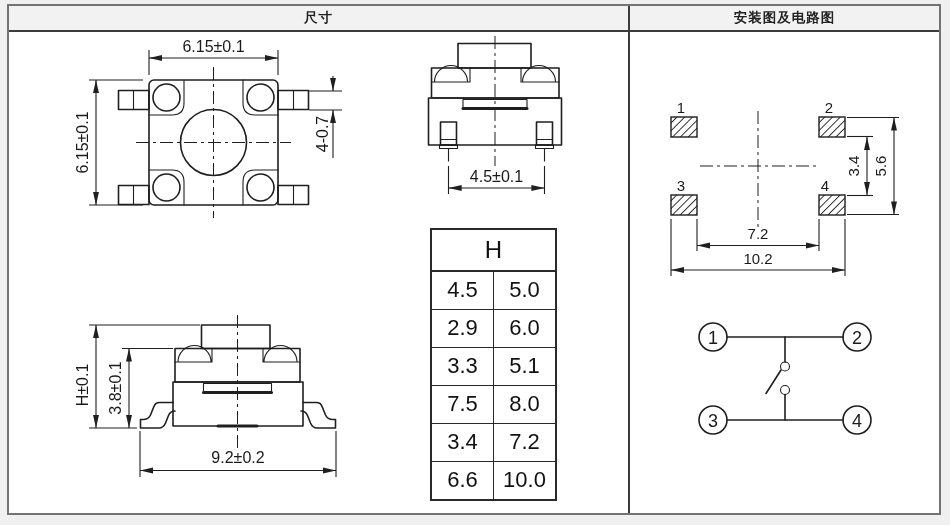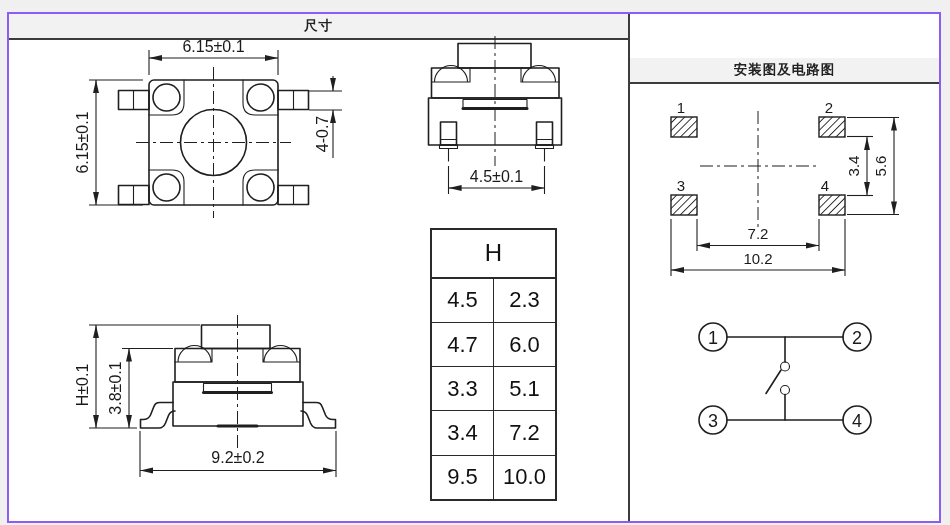--- a/index.html
+++ b/index.html
@@ -3,32 +3,32 @@
 <meta charset="utf-8">
 <style>
   html,body{margin:0;padding:0;}
   body{
     width:950px;height:525px;position:relative;
     background:#f0f0f0;
     font-family:"Liberation Sans",sans-serif;
     overflow:hidden;
   }
   .sheet{
-    position:absolute;left:7px;top:12px;width:930px;height:507px;
-    background:#ffffff;border:2px solid #8b5cf6;
+    position:absolute;left:7px;top:4px;width:930px;height:507px;
+    background:#ffffff;border:2px solid #737373;
   }
   .vdiv{position:absolute;left:619px;top:0;bottom:0;width:2px;background:#3c3c3c;}
   .hdr{
     position:absolute;top:0;height:24px;background:#f2f2f2;
     border-bottom:2px solid #3c3c3c;
     display:flex;align-items:center;justify-content:center;
     font-size:13.5px;font-weight:700;color:#222;letter-spacing:1px;
   }
   .hdr-left{left:0;width:619px;}
-  .hdr-right{left:621px;right:0;margin-top:44px;}
+  .hdr-right{left:621px;right:0;}
   svg.overlay{position:absolute;left:0;top:0;width:950px;height:525px;}
   .ln{fill:none;stroke:#1f1f1f;stroke-width:1.6;stroke-linejoin:round;stroke-linecap:round;}
   .thin{stroke-width:1.1;}
   .thick{stroke-width:3;}
   .cl{fill:none;stroke:#1f1f1f;stroke-width:1;stroke-dasharray:13 4 3 4;}
   .dim{fill:none;stroke:#1f1f1f;stroke-width:1.1;}
   .dtxt{font-family:"Liberation Sans",sans-serif;font-size:16px;fill:#1a1a1a;}
   .dtxt15{font-family:"Liberation Sans",sans-serif;font-size:15px;fill:#1a1a1a;}
   .ctxt{font-family:"Liberation Sans",sans-serif;font-size:18px;fill:#1a1a1a;}
   .pad{fill:url(#hatch);stroke:#1f1f1f;stroke-width:1.4;}
@@ -202,33 +202,37 @@
 </svg>
 
 <div class="tblwrap">
   <table class="h-table">
     <tbody>
         <tr>
       <th colspan="2">H</th>
     </tr>
     <tr>
       <td>4.5</td>
-      <td>2.3</td>
-    </tr>
-    <tr>
-      <td>4.7</td>
+      <td>5.0</td>
+    </tr>
+    <tr>
+      <td>2.9</td>
       <td>6.0</td>
     </tr>
     <tr>
       <td>3.3</td>
       <td>5.1</td>
     </tr>
     <tr>
+      <td>7.5</td>
+      <td>8.0</td>
+    </tr>
+    <tr>
       <td>3.4</td>
       <td>7.2</td>
     </tr>
     <tr>
-      <td>9.5</td>
+      <td>6.6</td>
       <td>10.0</td>
     </tr>
   </tbody>
     </table>
 </div>
 
 </body></html>

